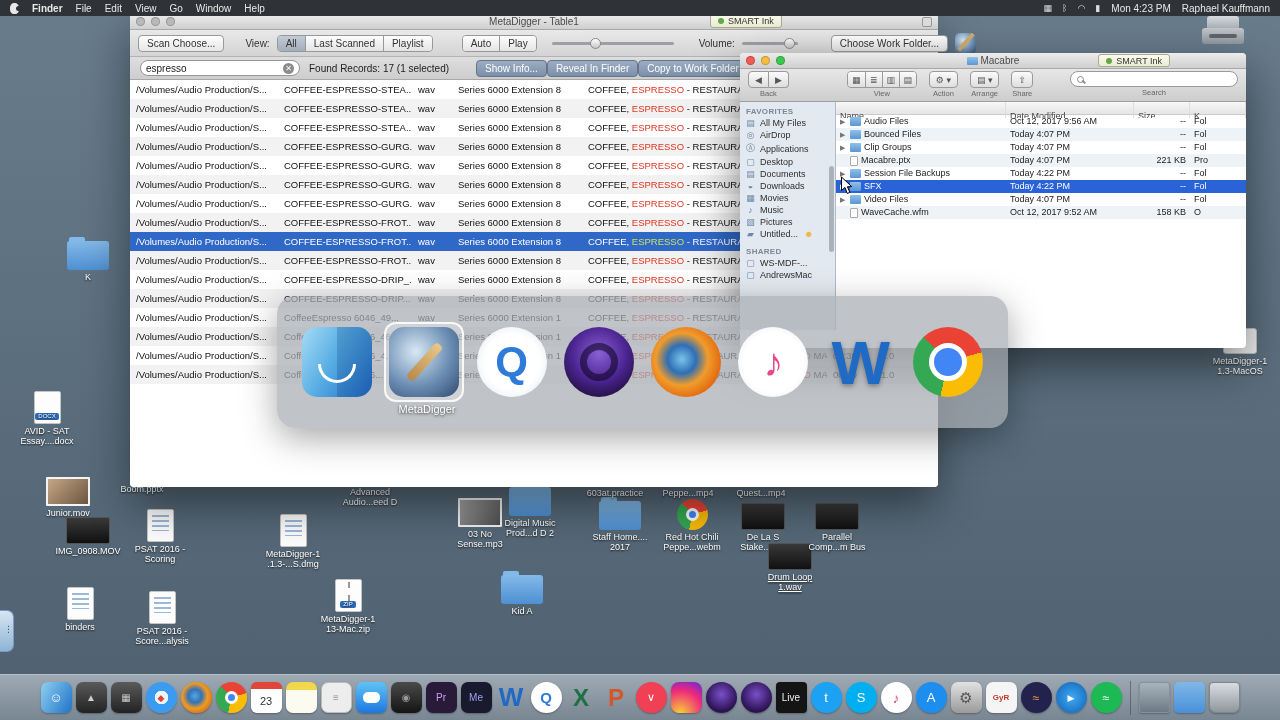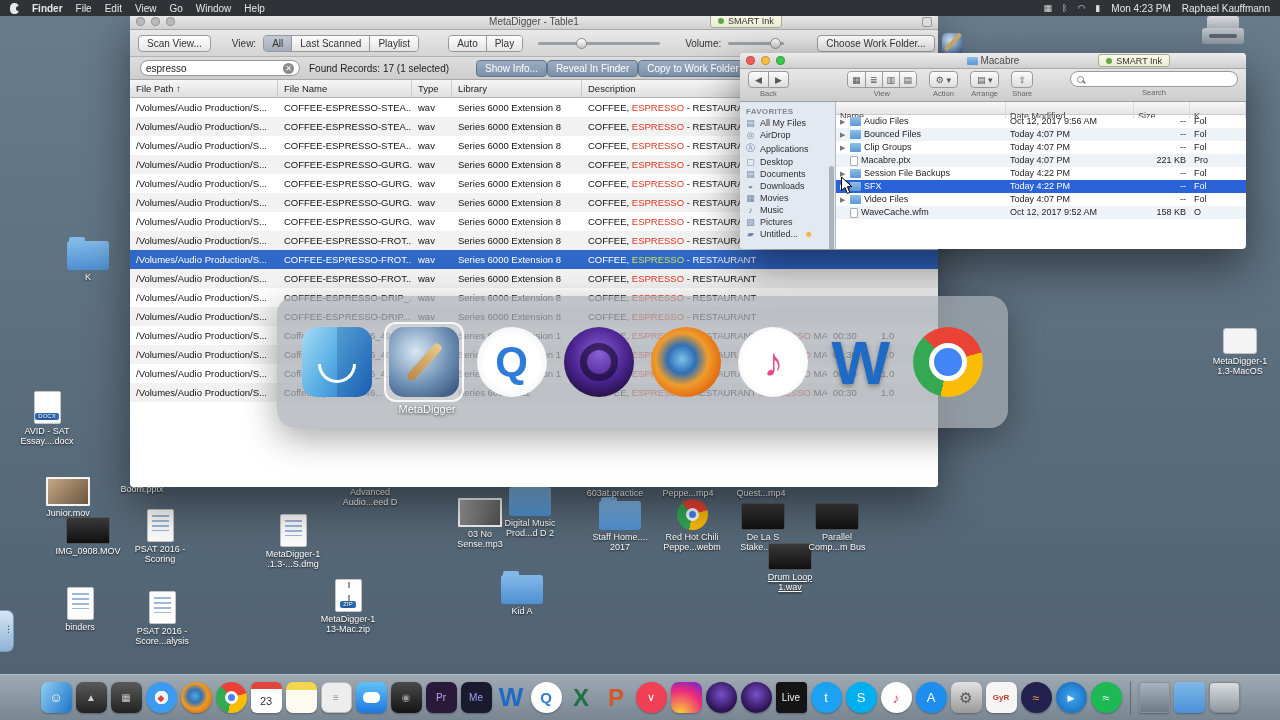--- a/index.html
+++ b/index.html
@@ -54,21 +54,21 @@
   .md-head{height:18px;line-height:17px;background:linear-gradient(#f6f6f6,#dfdfdf);border-bottom:1px solid #b5b5b5;color:#222}
   .md-head div{padding:0 6px;border-right:1px solid #ccc;overflow:hidden;white-space:nowrap}
   .md-row{height:19px;line-height:19px;color:#111}
   .md-row:nth-child(even){background:#f2f2f2}
   .md-row div{padding:0 6px;overflow:hidden;white-space:nowrap}
   .md-row.sel{background:#3068c8;color:#fff}
   .m{color:#e03522}
   .md-row.sel .m{color:#c9e25b}
 
   
-  .fd-window{position:absolute;left:740px;top:53px;width:506px;height:196px;background:#fff;border-radius:4px;
+  .fd-window{position:absolute;left:740px;top:53px;width:506px;height:295px;background:#fff;border-radius:4px;
     box-shadow:0 18px 45px rgba(0,0,0,.5);z-index:20;overflow:hidden}
   .fd-toolbar{height:33px;background:linear-gradient(#e7e7e7,#cdcdcd);border-bottom:1px solid #9f9f9f;
     display:flex;align-items:flex-start;gap:12px;padding:2px 8px 0;color:#555}
   .tool{display:flex;flex-direction:column;align-items:center;gap:0}
   .tool .lbl{font-size:7.5px;color:#666;margin-top:1px}
   .tbtn{background:linear-gradient(#fbfbfb,#dedede);border:1px solid #9a9a9a;border-radius:4px;height:17px;
     display:flex;align-items:center;justify-content:center;font-size:9px;color:#555;padding:0 6px}
   .tseg{display:flex;border:1px solid #9a9a9a;border-radius:4px;overflow:hidden;height:17px}
   .tseg span{width:17px;display:flex;align-items:center;justify-content:center;font-size:9px;color:#555;
     background:linear-gradient(#fbfbfb,#dedede);border-left:1px solid #9a9a9a}
@@ -363,21 +363,21 @@
 
 <div class="md-window">
   <div class="titlebar">
     <span class="tl gray"></span>
     <span class="tl gray"></span>
     <span class="tl gray"></span>
     <span class="tb-title">MetaDigger - Table1</span>
     <span style="position:absolute;right:6px;width:10px;height:10px;border:1px solid #999;border-radius:2px;background:#ddd"></span>
   </div>
   <div class="md-toolbar">
-    <button class="btn">Scan View...</button>
+    <button class="btn">Scan Choose...</button>
     <span style="margin-left:14px">View:</span>
     <span class="seg">
         <span class="sel">All</span>
         <span>Last Scanned</span>
         <span>Playlist</span>
       </span>
     <span class="seg" style="margin-left:22px">
         <span>Auto</span>
         <span>Play</span>
       </span>
@@ -398,30 +398,20 @@
     </span>
     <span>Found Records: 17 (1 selected)</span>
     <span style="display:flex;gap:0;margin-left:18px">
         <button class="abtn">Show Info...</button>
         <button class="abtn">Reveal In Finder</button>
         <button class="abtn">Copy to Work Folder</button>
         <button class="abtn">Ad</button>
       </span>
   </div>
   <div class="md-table">
-    <div class="md-head">
-        <div>File Path ↑</div>
-        <div>File Name</div>
-        <div>Type</div>
-        <div>Library</div>
-        <div>Description</div>
-        <div></div>
-        <div></div>
-        <div></div>
-      </div>
     <div>
         <div class="md-row">
           <div>/Volumes/Audio Production/S...</div>
           <div>COFFEE-ESPRESSO-STEA...</div>
           <div>wav</div>
           <div>Series 6000 Extension 8</div>
           <div><span>COFFEE, </span><span class="m">ESPRESSO</span><span> - RESTAURANT</span></div>
           <div></div>
           <div></div>
           <div></div>

